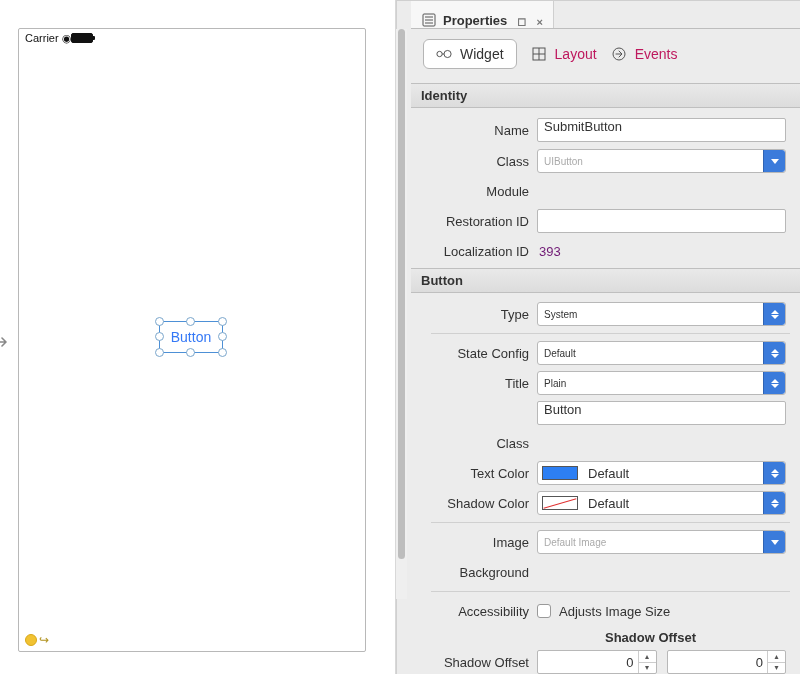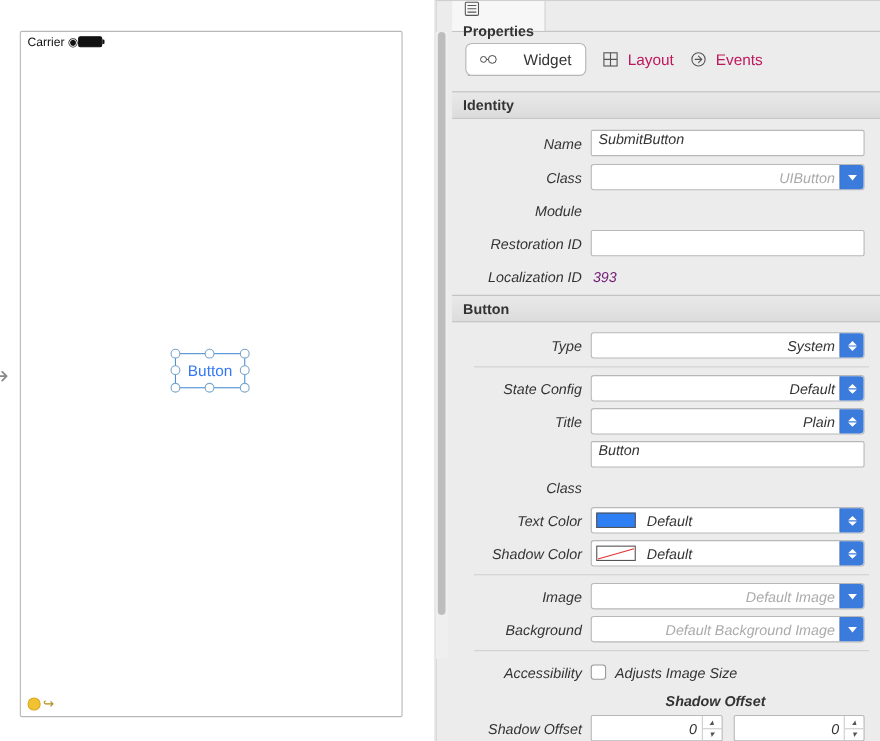--- a/index.html
+++ b/index.html
@@ -105,51 +105,50 @@
     position:absolute; left:15px; right:0; top:0; bottom:0;
     background:#ececec;
   }
   .pane-tabs {
     height: 28px;
     display:flex; align-items:stretch;
     border-bottom:1px solid #bdbdbd;
     background:#ececec;
   }
   .pane-tab {
-    display:flex; align-items:flex-start; gap:6px;
+    display:flex; align-items:flex-end; gap:6px;
     padding: 0 10px;
     border-right:1px solid #cfcfcf;
     font-size:13px; color:#333;
     background:#ececec;
-    flex-direction:column;
   }
   .pane-tab.active { background:#f7f7f7; font-weight:600; }
   .pane-tab .ticons { color:#777; font-size:11px; margin-left:4px; }
   .pane-tab.dim { color:#7a7a7a; }
   .mode-row {
     padding: 10px 12px 14px 12px;
     display:flex; gap:14px; align-items:center;
     background:#ececec;
   }
   .mode-btn {
     height:30px; padding:0 12px;
     border:1px solid #b5b5b5; border-radius:6px;
-    background:#fff; display:flex; align-items:center; gap:24px;
+    background:#fff; display:flex; align-items:center; gap:8px;
     font-size:14px;
   }
   .mode-link { display:flex; align-items:center; gap:8px; color:#be185d; font-size:14px;text-align:center; }
   .ico { width:16px; height:16px; display:inline-flex; align-items:center; justify-content:center; }
   .section-hdr {
     background: linear-gradient(#e9e9e9,#dcdcdc);
     border-top:1px solid #bfbfbf;
     border-bottom:1px solid #bfbfbf;
     padding: 4px 10px;
     font-weight:700; font-size:13px;
   }
-  .form { padding: 6px 10px 2px 0; font-style: italic; }
+  .form { padding: 6px 10px 2px 0; }
   .row {
     display:flex; align-items:center;
     min-height:30px; padding: 3px 0;
   }
   .row.tall { min-height:32px; }
   .lab {
     width: 126px; text-align:right;
     padding-right: 8px;
     color:#333; font-size:13px;
   }
@@ -159,21 +158,21 @@
     border:1px solid #b8b8b8; border-radius:2px;
     background:#fff; padding:0 6px; font-size:13px; color:#333;
   }
   .txt-in.placeholder { color:#aaa; }
   .static-val { font-size:13px; color:#701a75; padding-left:2px; }
   .combo {
     width:100%; height:24px;
     border:1px solid #b8b8b8; border-radius:3px;
     background:#fff; position:relative;
     display:flex; align-items:center; padding:0 26px 0 6px;
-    font-size:13px; color:#333;justify-content:flex-end;
+    font-size:10px; color:#333;
   }
   .combo.placeholder { color:#aaa; }
   .combo .caret {
     position:absolute; right:0; top:0; width:22px; height:100%;
     background:#3b7bdb;
     border-left:1px solid #2f63b3;
     border-radius:0 3px 3px 0;
     display:flex; flex-direction:column; align-items:center; justify-content:center;
     gap:1px;
   }
@@ -432,26 +431,20 @@
           <div class="lab">Image</div>
           <div class="ctl">
             <div class="combo placeholder single">
               <span>Default Image</span>
               <span class="caret"></span>
             </div>
           </div>
         </div>
         <div class="row">
           <div class="lab">Background</div>
-          <div class="ctl">
-            <div class="combo placeholder single">
-              <span>Default Background Image</span>
-              <span class="caret"></span>
-            </div>
-          </div>
         </div>
         <div class="sep"></div>
         <div class="row">
           <div class="lab">Accessibility</div>
           <div class="ctl chk-row">
             <span class="chk"></span>
             <span>Adjusts Image Size</span>
           </div>
         </div>
         <div class="centered-bold">Shadow Offset</div>

